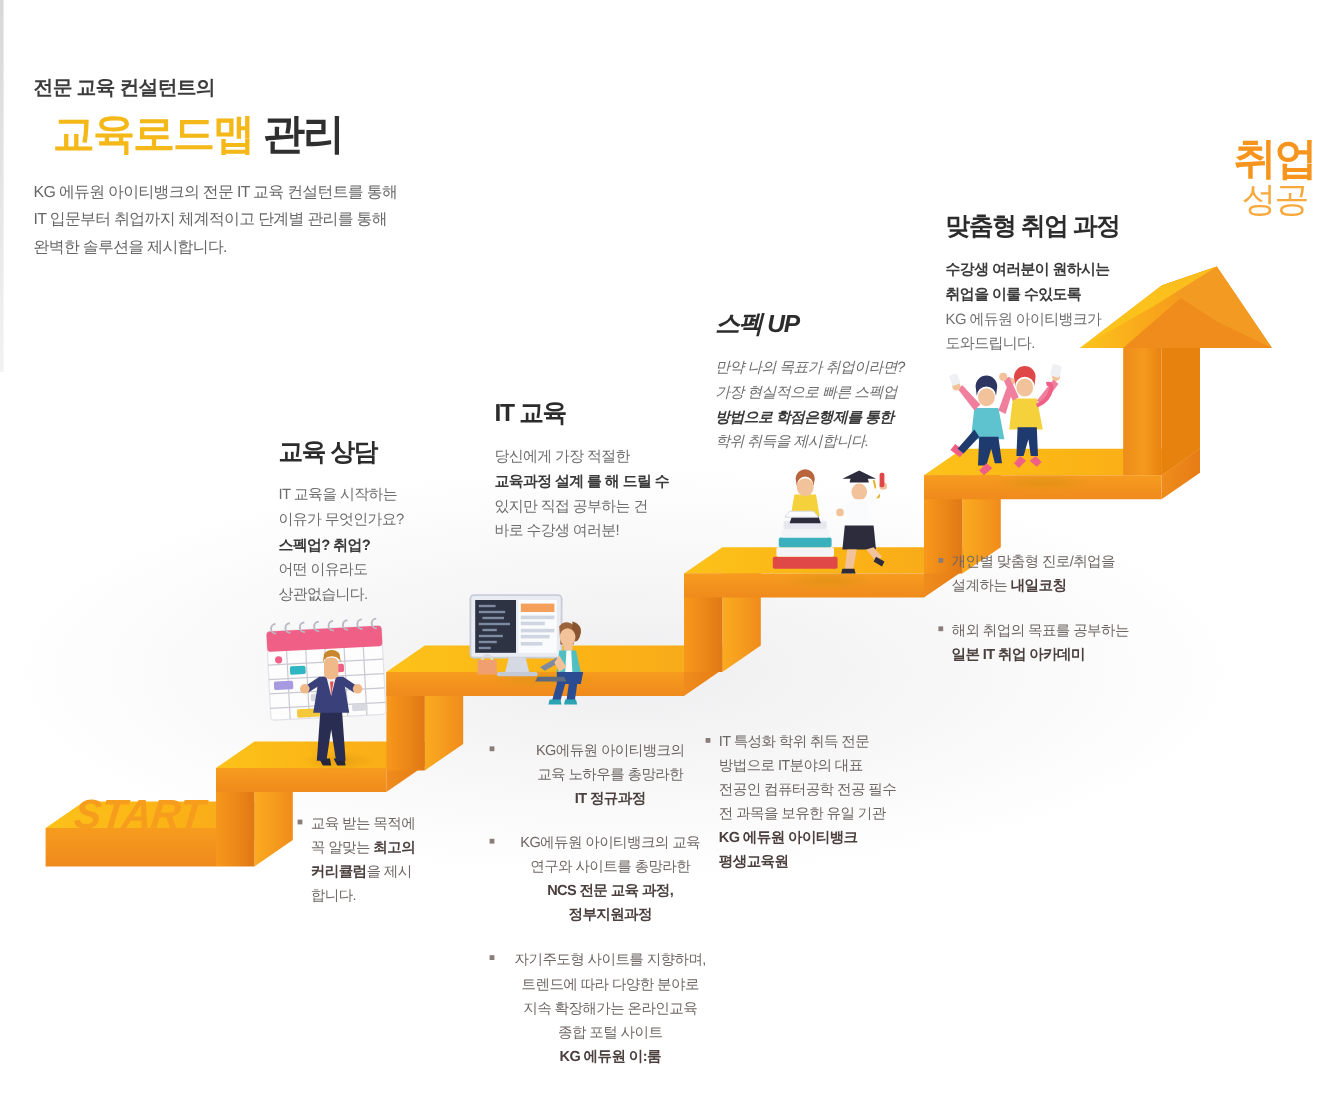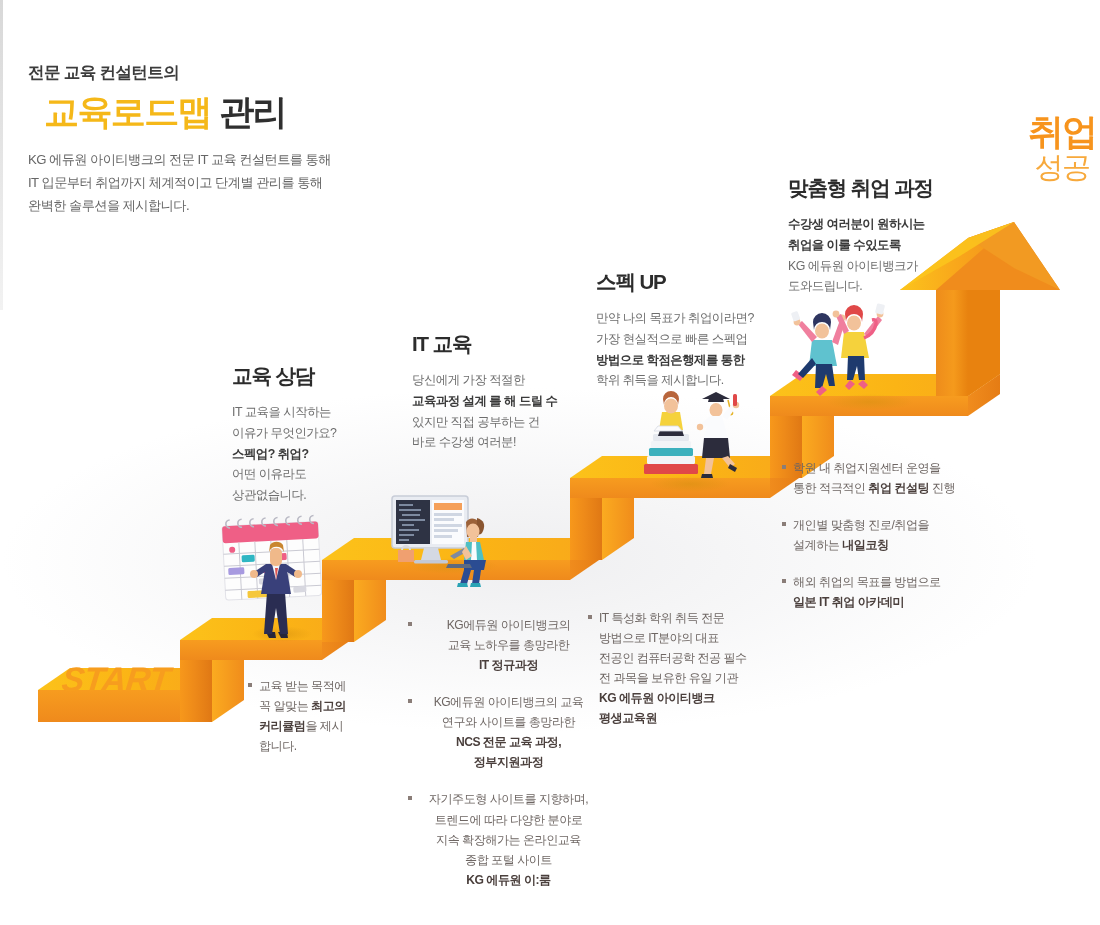--- a/index.html
+++ b/index.html
@@ -237,21 +237,21 @@
   <div class="step-head" style="left:412px;top:330px;width:210px;">
     <p class="step-title">IT 교육</p>
     <p class="step-desc">
       <span>당신에게 가장 적절한</span><br>
       <b>교육과정 설계 를 해 드릴 수</b><br>
       <span>있지만 직접 공부하는 건</span><br>
       <span>바로 수강생 여러분!</span>
     </p>
   </div>
 
-  <div class="step-head" style="left:596px;top:268px;width:230px;">
+  <div class="step-head" style="left:596px;top:256px;width:230px;font-style:italic;">
     <p class="step-title">스펙 UP</p>
     <p class="step-desc">
       <span>만약 나의 목표가 취업이라면?</span><br>
       <span>가장 현실적으로 빠른 스펙업</span><br>
       <b>방법으로 학점은행제를 통한</b><br>
       <span>학위 취득을 제시합니다.</span>
     </p>
   </div>
 
   <div class="step-head" style="left:788px;top:174px;width:230px;">
@@ -307,29 +307,25 @@
         <span>전 과목을 보유한 유일 기관</span><br>
         <b>KG 에듀원 아이티뱅크</b><br>
         <b>평생교육원</b>
       </li>
     </ul>
   </div>
 
   <div class="bullets" style="left:782px;top:458px;width:230px;">
     <ul>
       <li>
-        <span>학원 내 취업지원센터 운영을</span><br>
-        <span>통한 적극적인 <b>취업 컨설팅</b> 진행</span>
-      </li>
-      <li>
         <span>개인별 맞춤형 진로/취업을</span><br>
         <span>설계하는 <b>내일코칭</b></span>
       </li>
       <li>
-        <span>해외 취업의 목표를 방법으로</span><br>
+        <span>해외 취업의 목표를 공부하는</span><br>
         <b>일본 IT 취업 아카데미</b>
       </li>
     </ul>
   </div>
 
   <svg class="illo" style="left:206px;top:512px;" width="130" height="128" viewBox="0 0 130 128">
     <g transform="rotate(-3 62 52)">
       <rect x="18" y="12" width="96" height="74" rx="3" fill="#fdfdfd" stroke="#e2e2e8" stroke-width="1"></rect>
       <rect x="18" y="12" width="96" height="17" rx="3" fill="#ef5f86"></rect>
       <g stroke="#c9c9d2" stroke-width="1" fill="none">

